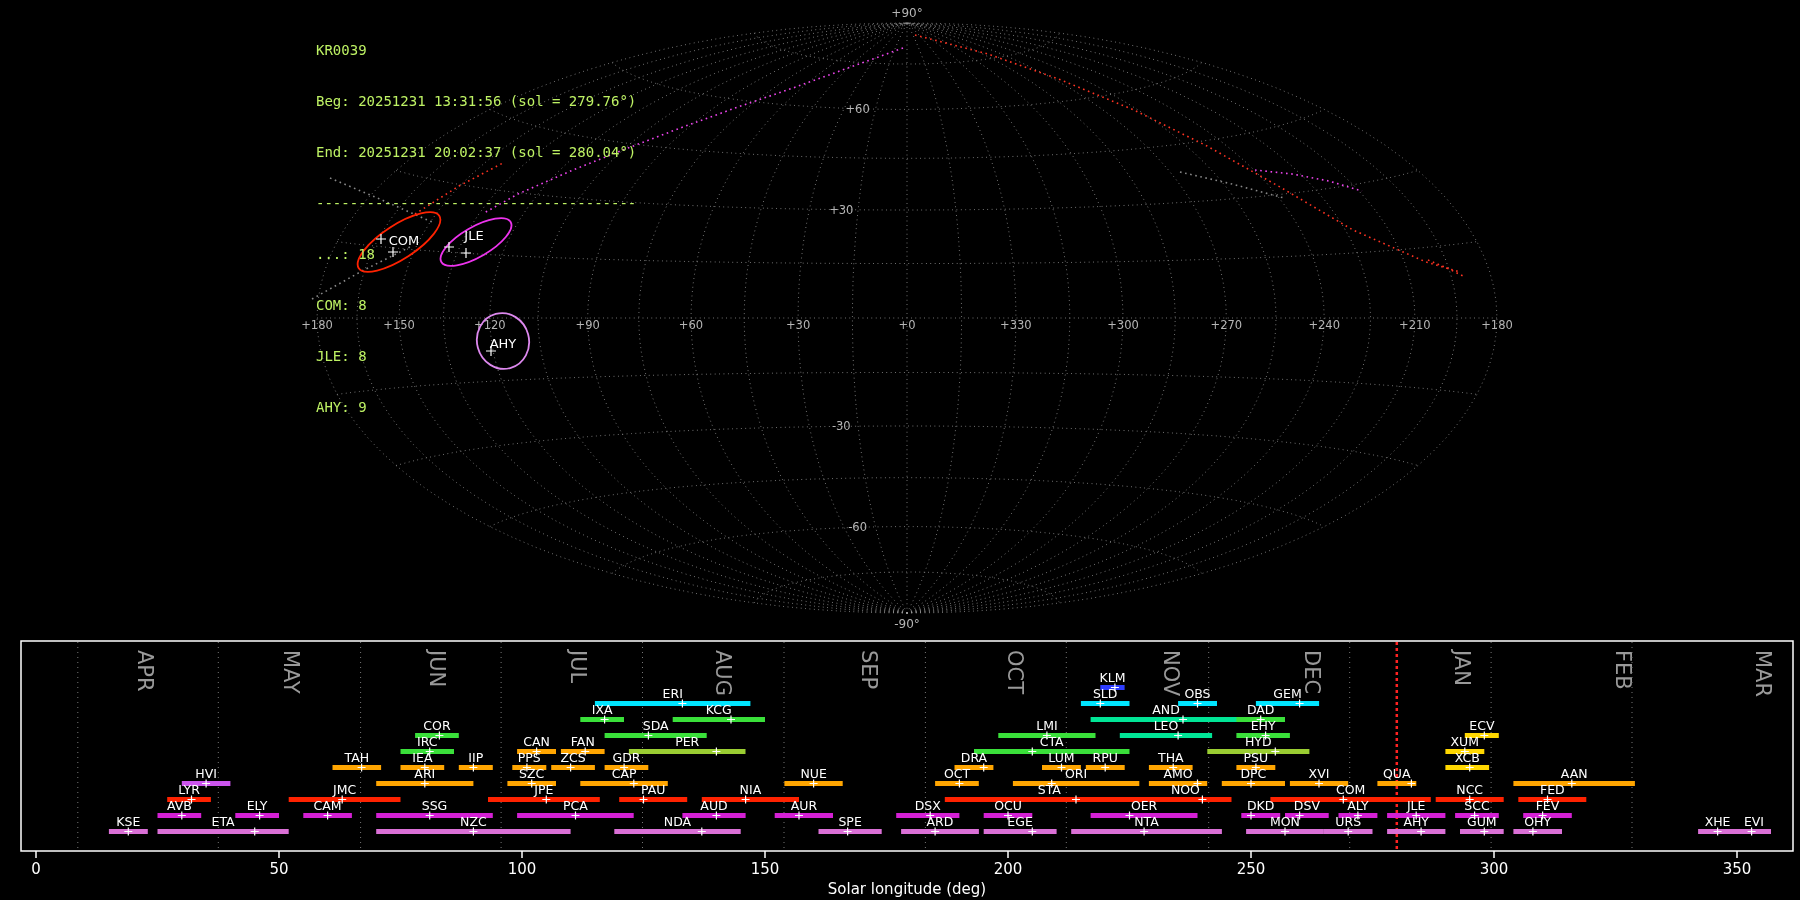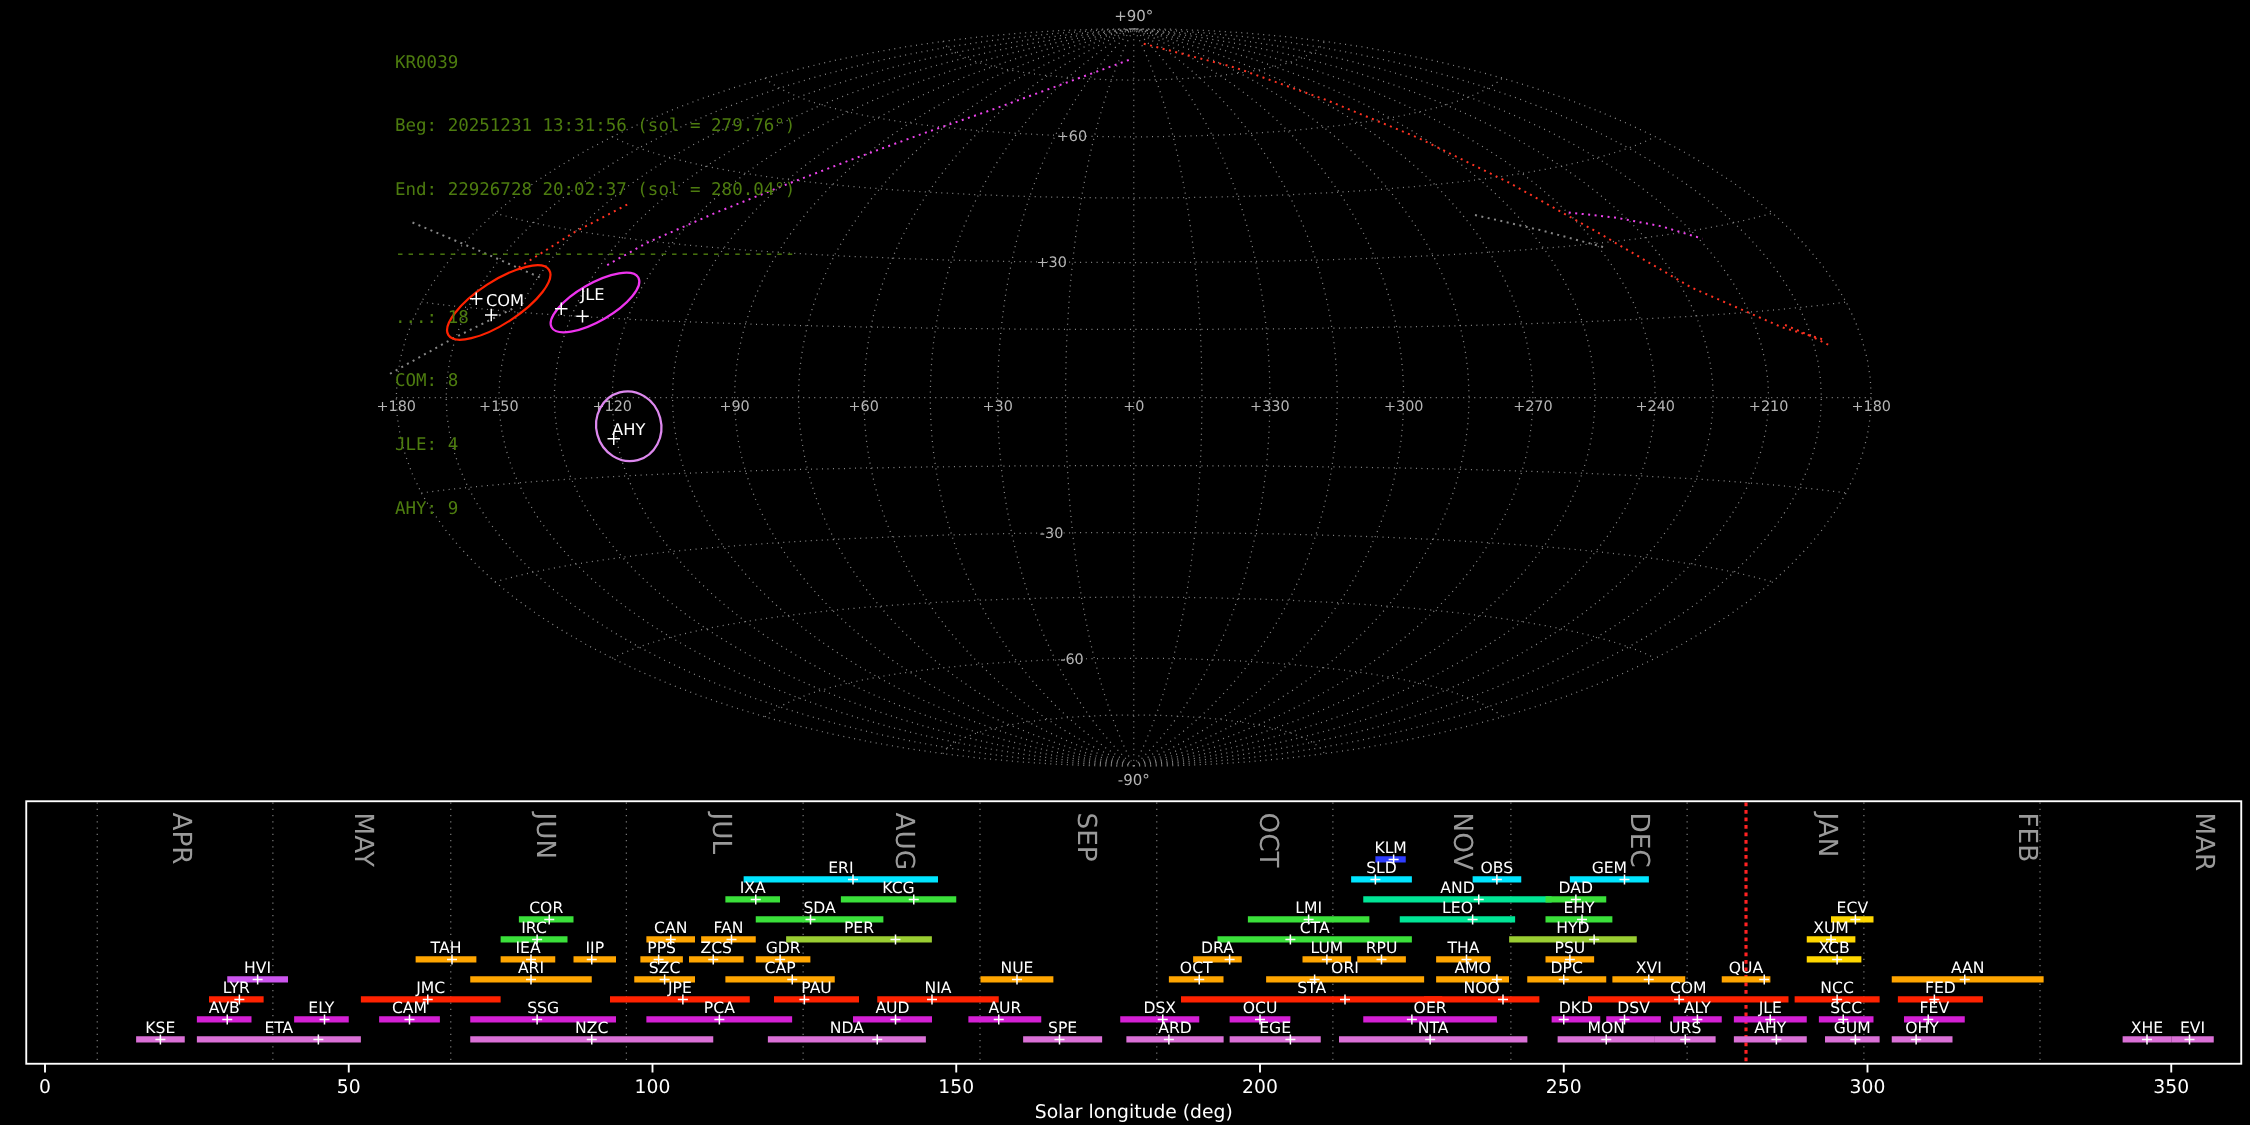--- a/index.html
+++ b/index.html
@@ -1,20 +1,20 @@
 <!DOCTYPE html>
 <html><head>
 <meta charset="utf-8">
 <style>
   html,body{margin:0;padding:0;background:#000;}
   #app{position:relative;width:1800px;height:900px;background:#000;overflow:hidden;
        font-family:"DejaVu Sans","Liberation Sans",sans-serif;}
   #map-svg{position:absolute;left:0;top:0;}
   #timeline-svg{position:absolute;left:0;top:640px;}
-  .info{position:absolute;left:316px;top:8px;color:#4d7c0f;z-index:5;
+  .info{position:absolute;left:316px;top:8px;color:#bef264;z-index:5;
         font-family:"DejaVu Sans Mono","Liberation Mono",monospace;
         font-size:14px;line-height:17px;white-space:pre;}
 </style>
 </head>
 <body>
 
 <div id="app">
 
   <svg id="map-svg" width="1800" height="640" style="font-family:'DejaVu Sans','Liberation Sans',sans-serif">
       <path d="M907.0,613.0L876.1,612.6L845.3,611.4L814.7,609.4L784.3,606.6L754.3,602.9L724.7,598.6L695.6,593.4L667.0,587.5L639.1,580.8L612.0,573.5L585.7,565.4L560.2,556.7L535.7,547.3L512.2,537.2L489.8,526.6L468.5,515.4L448.5,503.6L429.7,491.4L412.2,478.7L396.0,465.5L381.3,451.9L368.0,438.0L356.2,423.7L345.9,409.2L337.1,394.4L329.9,379.3L324.3,364.1L320.2,348.8L317.8,333.4L317.0,318.0L317.8,302.6L320.2,287.2L324.3,271.9L329.9,256.7L337.1,241.6L345.9,226.8L356.2,212.3L368.0,198.0L381.3,184.1L396.0,170.5L412.2,157.3L429.7,144.6L448.5,132.4L468.5,120.6L489.8,109.4L512.2,98.8L535.7,88.7L560.2,79.3L585.7,70.6L612.0,62.5L639.1,55.2L667.0,48.5L695.6,42.6L724.7,37.4L754.3,33.1L784.3,29.4L814.7,26.6L845.3,24.6L876.1,23.4L907.0,23.0M907.0,613.0L876.5,611.6L846.3,609.4L816.4,606.4L787.0,602.7L758.1,598.3L729.8,593.1L702.1,587.2L675.2,580.6L649.0,573.4L623.6,565.5L599.2,557.1L575.6,548.0L553.1,538.4L531.6,528.2L511.2,517.6L492.0,506.5L473.8,494.9L456.9,482.9L441.2,470.5L426.8,457.8L413.7,444.8L401.9,431.4L391.4,417.8L382.3,404.0L374.5,390.0L368.2,375.8L363.2,361.4L359.7,347.0L357.6,332.5L356.9,318.0L357.6,303.5L359.7,289.0L363.2,274.6L368.2,260.2L374.5,246.0L382.3,232.0L391.4,218.2L401.9,204.6L413.7,191.2L426.8,178.2L441.2,165.5L456.9,153.1L473.8,141.1L492.0,129.5L511.2,118.4L531.6,107.8L553.1,97.6L575.6,88.0L599.2,78.9L623.6,70.5L649.0,62.6L675.2,55.4L702.1,48.8L729.8,42.9L758.1,37.7L787.0,33.3L816.4,29.6L846.3,26.6L876.5,24.4L907.0,23.0M907.0,613.0L877.4,610.6L848.2,607.5L819.6,603.6L791.6,599.1L764.2,593.9L737.5,588.0L711.6,581.5L686.5,574.3L662.3,566.6L638.9,558.4L616.4,549.6L594.9,540.3L574.4,530.6L554.9,520.4L536.5,509.8L519.1,498.8L502.9,487.4L487.8,475.7L473.8,463.6L460.9,451.3L449.3,438.7L438.8,425.9L429.5,412.9L421.5,399.7L414.6,386.3L409.0,372.8L404.7,359.2L401.6,345.5L399.7,331.8L399.1,318.0L399.7,304.2L401.6,290.5L404.7,276.8L409.0,263.2L414.6,249.7L421.5,236.3L429.5,223.1L438.8,210.1L449.3,197.3L460.9,184.7L473.8,172.4L487.8,160.3L502.9,148.6L519.1,137.2L536.5,126.2L554.9,115.6L574.4,105.4L594.9,95.7L616.4,86.4L638.9,77.6L662.3,69.4L686.5,61.7L711.6,54.5L737.5,48.0L764.2,42.1L791.6,36.9L819.6,32.4L848.2,28.5L877.4,25.4L907.0,23.0M907.0,613.0L878.8,609.7L851.1,605.7L824.2,601.0L797.9,595.7L772.4,589.8L747.7,583.3L723.8,576.3L700.8,568.7L678.6,560.6L657.3,552.1L636.9,543.1L617.5,533.6L599.0,523.8L581.6,513.6L565.1,503.1L549.6,492.2L535.1,481.0L521.6,469.5L509.2,457.8L497.9,445.8L487.6,433.7L478.4,421.3L470.2,408.7L463.1,396.1L457.1,383.2L452.2,370.3L448.4,357.3L445.6,344.2L444.0,331.1L443.4,318.0L444.0,304.9L445.6,291.8L448.4,278.7L452.2,265.7L457.1,252.8L463.1,239.9L470.2,227.3L478.4,214.7L487.6,202.3L497.9,190.2L509.2,178.2L521.6,166.5L535.1,155.0L549.6,143.8L565.1,132.9L581.6,122.4L599.0,112.2L617.5,102.4L636.9,92.9L657.3,83.9L678.6,75.4L700.8,67.3L723.8,59.7L747.7,52.7L772.4,46.2L797.9,40.3L824.2,35.0L851.1,30.3L878.8,26.3L907.0,23.0M907.0,613.0L880.6,608.8L854.9,604.0L830.0,598.6L805.9,592.6L782.6,586.1L760.1,579.1L738.4,571.6L717.5,563.7L697.6,555.3L678.5,546.5L660.3,537.3L643.0,527.8L626.6,517.9L611.0,507.8L596.5,497.3L582.8,486.5L570.0,475.5L558.2,464.3L547.3,452.9L537.4,441.2L528.3,429.4L520.3,417.4L513.1,405.3L506.9,393.0L501.7,380.7L497.4,368.3L494.1,355.8L491.7,343.2L490.3,330.6L489.8,318.0L490.3,305.4L491.7,292.8L494.1,280.2L497.4,267.7L501.7,255.3L506.9,243.0L513.1,230.7L520.3,218.6L528.3,206.6L537.4,194.8L547.3,183.1L558.2,171.7L570.0,160.5L582.8,149.5L596.5,138.7L611.0,128.2L626.6,118.1L643.0,108.2L660.3,98.7L678.5,89.5L697.6,80.7L717.5,72.3L738.4,64.4L760.1,56.9L782.6,49.9L805.9,43.4L830.0,37.4L854.9,32.0L880.6,27.2L907.0,23.0M907.0,613.0L882.9,608.0L859.6,602.5L837.0,596.4L815.3,589.9L794.4,582.8L774.3,575.4L755.0,567.5L736.6,559.3L718.9,550.7L702.1,541.7L686.1,532.4L670.9,522.8L656.5,512.9L643.0,502.8L630.3,492.4L618.4,481.8L607.3,471.0L597.0,459.9L587.6,448.7L579.0,437.4L571.2,425.8L564.2,414.2L558.1,402.4L552.7,390.5L548.2,378.6L544.5,366.6L541.7,354.5L539.6,342.3L538.4,330.2L538.0,318.0L538.4,305.8L539.6,293.7L541.7,281.5L544.5,269.4L548.2,257.4L552.7,245.5L558.1,233.6L564.2,221.8L571.2,210.2L579.0,198.6L587.6,187.3L597.0,176.1L607.3,165.0L618.4,154.2L630.3,143.6L643.0,133.2L656.5,123.1L670.9,113.2L686.1,103.6L702.1,94.3L718.9,85.3L736.6,76.7L755.0,68.5L774.3,60.6L794.4,53.2L815.3,46.1L837.0,39.6L859.6,33.5L882.9,28.0L907.0,23.0M907.0,613.0L885.6,607.3L864.9,601.1L845.1,594.5L826.0,587.4L807.7,580.0L790.2,572.2L773.5,564.0L757.5,555.5L742.2,546.7L727.7,537.6L713.9,528.2L700.9,518.6L688.6,508.7L677.0,498.6L666.1,488.3L656.0,477.8L646.5,467.1L637.8,456.3L629.8,445.3L622.5,434.2L615.8,422.9L609.9,411.5L604.7,400.1L600.2,388.5L596.4,376.9L593.2,365.2L590.8,353.4L589.1,341.6L588.0,329.8L587.7,318.0L588.0,306.2L589.1,294.4L590.8,282.6L593.2,270.8L596.4,259.1L600.2,247.5L604.7,235.9L609.9,224.5L615.8,213.1L622.5,201.8L629.8,190.7L637.8,179.7L646.5,168.9L656.0,158.2L666.1,147.7L677.0,137.4L688.6,127.3L700.9,117.4L713.9,107.8L727.7,98.4L742.2,89.3L757.5,80.5L773.5,72.0L790.2,63.8L807.7,56.0L826.0,48.6L845.1,41.5L864.9,34.9L885.6,28.7L907.0,23.0M907.0,613.0L888.6,606.7L870.9,599.9L854.0,592.8L837.8,585.3L822.3,577.5L807.5,569.4L793.4,561.0L780.0,552.3L767.2,543.4L755.0,534.2L743.5,524.7L732.7,515.1L722.4,505.2L712.8,495.2L703.7,485.0L695.3,474.6L687.5,464.0L680.2,453.3L673.6,442.5L667.5,431.6L662.0,420.5L657.2,409.4L652.8,398.1L649.1,386.8L646.0,375.4L643.4,364.0L641.4,352.6L639.9,341.1L639.1,329.5L638.8,318.0L639.1,306.5L639.9,294.9L641.4,283.4L643.4,272.0L646.0,260.6L649.1,249.2L652.8,237.9L657.2,226.6L662.0,215.5L667.5,204.4L673.6,193.5L680.2,182.7L687.5,172.0L695.3,161.4L703.7,151.0L712.8,140.8L722.4,130.8L732.7,120.9L743.5,111.3L755.0,101.8L767.2,92.6L780.0,83.7L793.4,75.0L807.5,66.6L822.3,58.5L837.8,50.7L854.0,43.2L870.9,36.1L888.6,29.3L907.0,23.0M907.0,613.0L891.9,606.1L877.5,598.9L863.7,591.4L850.5,583.6L838.0,575.5L826.0,567.2L814.6,558.6L803.8,549.8L793.5,540.7L783.8,531.4L774.6,521.9L765.8,512.3L757.6,502.4L749.9,492.4L742.7,482.3L736.0,472.0L729.8,461.5L724.0,451.0L718.7,440.3L713.9,429.5L709.5,418.6L705.6,407.7L702.2,396.6L699.2,385.5L696.7,374.3L694.7,363.1L693.1,351.9L692.0,340.6L691.3,329.3L691.0,318.0L691.3,306.7L692.0,295.4L693.1,284.1L694.7,272.9L696.7,261.7L699.2,250.5L702.2,239.4L705.6,228.3L709.5,217.4L713.9,206.5L718.7,195.7L724.0,185.0L729.8,174.5L736.0,164.0L742.7,153.7L749.9,143.6L757.6,133.6L765.8,123.7L774.6,114.1L783.8,104.6L793.5,95.3L803.8,86.2L814.6,77.4L826.0,68.8L838.0,60.5L850.5,52.4L863.7,44.6L877.5,37.1L891.9,29.9L907.0,23.0M907.0,613.0L895.5,605.7L884.5,598.2L874.0,590.4L864.0,582.3L854.5,574.0L845.5,565.5L836.9,556.7L828.7,547.8L821.0,538.6L813.6,529.3L806.7,519.8L800.2,510.1L794.0,500.3L788.2,490.3L782.8,480.2L777.8,470.0L773.1,459.6L768.8,449.2L764.9,438.6L761.3,427.9L758.0,417.2L755.1,406.4L752.5,395.5L750.3,384.5L748.5,373.5L746.9,362.5L745.7,351.4L744.9,340.3L744.4,329.1L744.2,318.0L744.4,306.9L744.9,295.7L745.7,284.6L746.9,273.5L748.5,262.5L750.3,251.5L752.5,240.5L755.1,229.6L758.0,218.8L761.3,208.1L764.9,197.4L768.8,186.8L773.1,176.4L777.8,166.0L782.8,155.8L788.2,145.7L794.0,135.7L800.2,125.9L806.7,116.2L813.6,106.7L821.0,97.4L828.7,88.2L836.9,79.3L845.5,70.5L854.5,62.0L864.0,53.7L874.0,45.6L884.5,37.8L895.5,30.3L907.0,23.0M907.0,613.0L899.2,605.4L891.8,597.6L884.7,589.6L878.0,581.3L871.6,572.9L865.6,564.2L859.8,555.4L854.4,546.3L849.2,537.2L844.3,527.8L839.7,518.3L835.3,508.6L831.2,498.8L827.4,488.9L823.8,478.8L820.4,468.6L817.3,458.3L814.4,447.9L811.8,437.4L809.4,426.8L807.3,416.2L805.3,405.5L803.6,394.7L802.2,383.8L800.9,372.9L799.9,362.0L799.1,351.0L798.5,340.0L798.2,329.0L798.1,318.0L798.2,307.0L798.5,296.0L799.1,285.0L799.9,274.0L800.9,263.1L802.2,252.2L803.6,241.3L805.3,230.5L807.3,219.8L809.4,209.2L811.8,198.6L814.4,188.1L817.3,177.7L820.4,167.4L823.8,157.2L827.4,147.1L831.2,137.2L835.3,127.4L839.7,117.7L844.3,108.2L849.2,98.8L854.4,89.7L859.8,80.6L865.6,71.8L871.6,63.1L878.0,54.7L884.7,46.4L891.8,38.4L899.2,30.6L907.0,23.0M907.0,613.0L903.1,605.2L899.3,597.3L895.8,589.1L892.4,580.7L889.2,572.2L886.2,563.5L883.3,554.6L880.6,545.5L878.0,536.3L875.5,526.9L873.2,517.4L871.0,507.7L869.0,497.9L867.0,488.0L865.2,477.9L863.6,467.8L862.0,457.5L860.6,447.2L859.3,436.7L858.1,426.2L857.0,415.6L856.0,404.9L855.2,394.2L854.5,383.4L853.8,372.6L853.3,361.7L852.9,350.8L852.7,339.9L852.5,328.9L852.4,318.0L852.5,307.1L852.7,296.1L852.9,285.2L853.3,274.3L853.8,263.4L854.5,252.6L855.2,241.8L856.0,231.1L857.0,220.4L858.1,209.8L859.3,199.3L860.6,188.8L862.0,178.5L863.6,168.2L865.2,158.1L867.0,148.0L869.0,138.1L871.0,128.3L873.2,118.6L875.5,109.1L878.0,99.7L880.6,90.5L883.3,81.4L886.2,72.5L889.2,63.8L892.4,55.3L895.8,46.9L899.3,38.7L903.1,30.8L907.0,23.0M907.0,613.0L907.0,605.2L907.0,597.2L907.0,588.9L907.0,580.5L907.0,572.0L907.0,563.2L907.0,554.3L907.0,545.2L907.0,536.0L907.0,526.6L907.0,517.1L907.0,507.4L907.0,497.6L907.0,487.7L907.0,477.7L907.0,467.5L907.0,457.3L907.0,446.9L907.0,436.5L907.0,426.0L907.0,415.4L907.0,404.7L907.0,394.0L907.0,383.3L907.0,372.5L907.0,361.6L907.0,350.7L907.0,339.8L907.0,328.9L907.0,318.0L907.0,307.1L907.0,296.2L907.0,285.3L907.0,274.4L907.0,263.5L907.0,252.7L907.0,242.0L907.0,231.3L907.0,220.6L907.0,210.0L907.0,199.5L907.0,189.1L907.0,178.7L907.0,168.5L907.0,158.3L907.0,148.3L907.0,138.4L907.0,128.6L907.0,118.9L907.0,109.4L907.0,100.0L907.0,90.8L907.0,81.7L907.0,72.8L907.0,64.0L907.0,55.5L907.0,47.1L907.0,38.8L907.0,30.8L907.0,23.0M907.0,613.0L910.9,605.2L914.7,597.3L918.2,589.1L921.6,580.7L924.8,572.2L927.8,563.5L930.7,554.6L933.4,545.5L936.0,536.3L938.5,526.9L940.8,517.4L943.0,507.7L945.0,497.9L947.0,488.0L948.8,477.9L950.4,467.8L952.0,457.5L953.4,447.2L954.7,436.7L955.9,426.2L957.0,415.6L958.0,404.9L958.8,394.2L959.5,383.4L960.2,372.6L960.7,361.7L961.1,350.8L961.3,339.9L961.5,328.9L961.6,318.0L961.5,307.1L961.3,296.1L961.1,285.2L960.7,274.3L960.2,263.4L959.5,252.6L958.8,241.8L958.0,231.1L957.0,220.4L955.9,209.8L954.7,199.3L953.4,188.8L952.0,178.5L950.4,168.2L948.8,158.1L947.0,148.0L945.0,138.1L943.0,128.3L940.8,118.6L938.5,109.1L936.0,99.7L933.4,90.5L930.7,81.4L927.8,72.5L924.8,63.8L921.6,55.3L918.2,46.9L914.7,38.7L910.9,30.8L907.0,23.0M907.0,613.0L914.8,605.4L922.2,597.6L929.3,589.6L936.0,581.3L942.4,572.9L948.4,564.2L954.2,555.4L959.6,546.3L964.8,537.2L969.7,527.8L974.3,518.3L978.7,508.6L982.8,498.8L986.6,488.9L990.2,478.8L993.6,468.6L996.7,458.3L999.6,447.9L1002.2,437.4L1004.6,426.8L1006.7,416.2L1008.7,405.5L1010.4,394.7L1011.8,383.8L1013.1,372.9L1014.1,362.0L1014.9,351.0L1015.5,340.0L1015.8,329.0L1015.9,318.0L1015.8,307.0L1015.5,296.0L1014.9,285.0L1014.1,274.0L1013.1,263.1L1011.8,252.2L1010.4,241.3L1008.7,230.5L1006.7,219.8L1004.6,209.2L1002.2,198.6L999.6,188.1L996.7,177.7L993.6,167.4L990.2,157.2L986.6,147.1L982.8,137.2L978.7,127.4L974.3,117.7L969.7,108.2L964.8,98.8L959.6,89.7L954.2,80.6L948.4,71.8L942.4,63.1L936.0,54.7L929.3,46.4L922.2,38.4L914.8,30.6L907.0,23.0M907.0,613.0L918.5,605.7L929.5,598.2L940.0,590.4L950.0,582.3L959.5,574.0L968.5,565.5L977.1,556.7L985.3,547.8L993.0,538.6L1000.4,529.3L1007.3,519.8L1013.8,510.1L1020.0,500.3L1025.8,490.3L1031.2,480.2L1036.2,470.0L1040.9,459.6L1045.2,449.2L1049.1,438.6L1052.7,427.9L1056.0,417.2L1058.9,406.4L1061.5,395.5L1063.7,384.5L1065.5,373.5L1067.1,362.5L1068.3,351.4L1069.1,340.3L1069.6,329.1L1069.8,318.0L1069.6,306.9L1069.1,295.7L1068.3,284.6L1067.1,273.5L1065.5,262.5L1063.7,251.5L1061.5,240.5L1058.9,229.6L1056.0,218.8L1052.7,208.1L1049.1,197.4L1045.2,186.8L1040.9,176.4L1036.2,166.0L1031.2,155.8L1025.8,145.7L1020.0,135.7L1013.8,125.9L1007.3,116.2L1000.4,106.7L993.0,97.4L985.3,88.2L977.1,79.3L968.5,70.5L959.5,62.0L950.0,53.7L940.0,45.6L929.5,37.8L918.5,30.3L907.0,23.0M907.0,613.0L922.1,606.1L936.5,598.9L950.3,591.4L963.5,583.6L976.0,575.5L988.0,567.2L999.4,558.6L1010.2,549.8L1020.5,540.7L1030.2,531.4L1039.4,521.9L1048.2,512.3L1056.4,502.4L1064.1,492.4L1071.3,482.3L1078.0,472.0L1084.2,461.5L1090.0,451.0L1095.3,440.3L1100.1,429.5L1104.5,418.6L1108.4,407.7L1111.8,396.6L1114.8,385.5L1117.3,374.3L1119.3,363.1L1120.9,351.9L1122.0,340.6L1122.7,329.3L1123.0,318.0L1122.7,306.7L1122.0,295.4L1120.9,284.1L1119.3,272.9L1117.3,261.7L1114.8,250.5L1111.8,239.4L1108.4,228.3L1104.5,217.4L1100.1,206.5L1095.3,195.7L1090.0,185.0L1084.2,174.5L1078.0,164.0L1071.3,153.7L1064.1,143.6L1056.4,133.6L1048.2,123.7L1039.4,114.1L1030.2,104.6L1020.5,95.3L1010.2,86.2L999.4,77.4L988.0,68.8L976.0,60.5L963.5,52.4L950.3,44.6L936.5,37.1L922.1,29.9L907.0,23.0M907.0,613.0L925.4,606.7L943.1,599.9L960.0,592.8L976.2,585.3L991.7,577.5L1006.5,569.4L1020.6,561.0L1034.0,552.3L1046.8,543.4L1059.0,534.2L1070.5,524.7L1081.3,515.1L1091.6,505.2L1101.2,495.2L1110.3,485.0L1118.7,474.6L1126.5,464.0L1133.8,453.3L1140.4,442.5L1146.5,431.6L1152.0,420.5L1156.8,409.4L1161.2,398.1L1164.9,386.8L1168.0,375.4L1170.6,364.0L1172.6,352.6L1174.1,341.1L1174.9,329.5L1175.2,318.0L1174.9,306.5L1174.1,294.9L1172.6,283.4L1170.6,272.0L1168.0,260.6L1164.9,249.2L1161.2,237.9L1156.8,226.6L1152.0,215.5L1146.5,204.4L1140.4,193.5L1133.8,182.7L1126.5,172.0L1118.7,161.4L1110.3,151.0L1101.2,140.8L1091.6,130.8L1081.3,120.9L1070.5,111.3L1059.0,101.8L1046.8,92.6L1034.0,83.7L1020.6,75.0L1006.5,66.6L991.7,58.5L976.2,50.7L960.0,43.2L943.1,36.1L925.4,29.3L907.0,23.0M907.0,613.0L928.4,607.3L949.1,601.1L968.9,594.5L988.0,587.4L1006.3,580.0L1023.8,572.2L1040.5,564.0L1056.5,555.5L1071.8,546.7L1086.3,537.6L1100.1,528.2L1113.1,518.6L1125.4,508.7L1137.0,498.6L1147.9,488.3L1158.0,477.8L1167.5,467.1L1176.2,456.3L1184.2,445.3L1191.5,434.2L1198.2,422.9L1204.1,411.5L1209.3,400.1L1213.8,388.5L1217.6,376.9L1220.8,365.2L1223.2,353.4L1224.9,341.6L1226.0,329.8L1226.3,318.0L1226.0,306.2L1224.9,294.4L1223.2,282.6L1220.8,270.8L1217.6,259.1L1213.8,247.5L1209.3,235.9L1204.1,224.5L1198.2,213.1L1191.5,201.8L1184.2,190.7L1176.2,179.7L1167.5,168.9L1158.0,158.2L1147.9,147.7L1137.0,137.4L1125.4,127.3L1113.1,117.4L1100.1,107.8L1086.3,98.4L1071.8,89.3L1056.5,80.5L1040.5,72.0L1023.8,63.8L1006.3,56.0L988.0,48.6L968.9,41.5L949.1,34.9L928.4,28.7L907.0,23.0M907.0,613.0L931.1,608.0L954.4,602.5L977.0,596.4L998.7,589.9L1019.6,582.8L1039.7,575.4L1059.0,567.5L1077.4,559.3L1095.1,550.7L1111.9,541.7L1127.9,532.4L1143.1,522.8L1157.5,512.9L1171.0,502.8L1183.7,492.4L1195.6,481.8L1206.7,471.0L1217.0,459.9L1226.4,448.7L1235.0,437.4L1242.8,425.8L1249.8,414.2L1255.9,402.4L1261.3,390.5L1265.8,378.6L1269.5,366.6L1272.3,354.5L1274.4,342.3L1275.6,330.2L1276.0,318.0L1275.6,305.8L1274.4,293.7L1272.3,281.5L1269.5,269.4L1265.8,257.4L1261.3,245.5L1255.9,233.6L1249.8,221.8L1242.8,210.2L1235.0,198.6L1226.4,187.3L1217.0,176.1L1206.7,165.0L1195.6,154.2L1183.7,143.6L1171.0,133.2L1157.5,123.1L1143.1,113.2L1127.9,103.6L1111.9,94.3L1095.1,85.3L1077.4,76.7L1059.0,68.5L1039.7,60.6L1019.6,53.2L998.7,46.1L977.0,39.6L954.4,33.5L931.1,28.0L907.0,23.0M907.0,613.0L933.4,608.8L959.1,604.0L984.0,598.6L1008.1,592.6L1031.4,586.1L1053.9,579.1L1075.6,571.6L1096.5,563.7L1116.4,555.3L1135.5,546.5L1153.7,537.3L1171.0,527.8L1187.4,517.9L1203.0,507.8L1217.5,497.3L1231.2,486.5L1244.0,475.5L1255.8,464.3L1266.7,452.9L1276.6,441.2L1285.7,429.4L1293.7,417.4L1300.9,405.3L1307.1,393.0L1312.3,380.7L1316.6,368.3L1319.9,355.8L1322.3,343.2L1323.7,330.6L1324.2,318.0L1323.7,305.4L1322.3,292.8L1319.9,280.2L1316.6,267.7L1312.3,255.3L1307.1,243.0L1300.9,230.7L1293.7,218.6L1285.7,206.6L1276.6,194.8L1266.7,183.1L1255.8,171.7L1244.0,160.5L1231.2,149.5L1217.5,138.7L1203.0,128.2L1187.4,118.1L1171.0,108.2L1153.7,98.7L1135.5,89.5L1116.4,80.7L1096.5,72.3L1075.6,64.4L1053.9,56.9L1031.4,49.9L1008.1,43.4L984.0,37.4L959.1,32.0L933.4,27.2L907.0,23.0M907.0,613.0L935.2,609.7L962.9,605.7L989.8,601.0L1016.1,595.7L1041.6,589.8L1066.3,583.3L1090.2,576.3L1113.2,568.7L1135.4,560.6L1156.7,552.1L1177.1,543.1L1196.5,533.6L1215.0,523.8L1232.4,513.6L1248.9,503.1L1264.4,492.2L1278.9,481.0L1292.4,469.5L1304.8,457.8L1316.1,445.8L1326.4,433.7L1335.6,421.3L1343.8,408.7L1350.9,396.1L1356.9,383.2L1361.8,370.3L1365.6,357.3L1368.4,344.2L1370.0,331.1L1370.6,318.0L1370.0,304.9L1368.4,291.8L1365.6,278.7L1361.8,265.7L1356.9,252.8L1350.9,239.9L1343.8,227.3L1335.6,214.7L1326.4,202.3L1316.1,190.2L1304.8,178.2L1292.4,166.5L1278.9,155.0L1264.4,143.8L1248.9,132.9L1232.4,122.4L1215.0,112.2L1196.5,102.4L1177.1,92.9L1156.7,83.9L1135.4,75.4L1113.2,67.3L1090.2,59.7L1066.3,52.7L1041.6,46.2L1016.1,40.3L989.8,35.0L962.9,30.3L935.2,26.3L907.0,23.0M907.0,613.0L936.6,610.6L965.8,607.5L994.4,603.6L1022.4,599.1L1049.8,593.9L1076.5,588.0L1102.4,581.5L1127.5,574.3L1151.7,566.6L1175.1,558.4L1197.6,549.6L1219.1,540.3L1239.6,530.6L1259.1,520.4L1277.5,509.8L1294.9,498.8L1311.1,487.4L1326.2,475.7L1340.2,463.6L1353.1,451.3L1364.7,438.7L1375.2,425.9L1384.5,412.9L1392.5,399.7L1399.4,386.3L1405.0,372.8L1409.3,359.2L1412.4,345.5L1414.3,331.8L1414.9,318.0L1414.3,304.2L1412.4,290.5L1409.3,276.8L1405.0,263.2L1399.4,249.7L1392.5,236.3L1384.5,223.1L1375.2,210.1L1364.7,197.3L1353.1,184.7L1340.2,172.4L1326.2,160.3L1311.1,148.6L1294.9,137.2L1277.5,126.2L1259.1,115.6L1239.6,105.4L1219.1,95.7L1197.6,86.4L1175.1,77.6L1151.7,69.4L1127.5,61.7L1102.4,54.5L1076.5,48.0L1049.8,42.1L1022.4,36.9L994.4,32.4L965.8,28.5L936.6,25.4L907.0,23.0M907.0,613.0L937.5,611.6L967.7,609.4L997.6,606.4L1027.0,602.7L1055.9,598.3L1084.2,593.1L1111.9,587.2L1138.8,580.6L1165.0,573.4L1190.4,565.5L1214.8,557.1L1238.4,548.0L1260.9,538.4L1282.4,528.2L1302.8,517.6L1322.0,506.5L1340.2,494.9L1357.1,482.9L1372.8,470.5L1387.2,457.8L1400.3,444.8L1412.1,431.4L1422.6,417.8L1431.7,404.0L1439.5,390.0L1445.8,375.8L1450.8,361.4L1454.3,347.0L1456.4,332.5L1457.1,318.0L1456.4,303.5L1454.3,289.0L1450.8,274.6L1445.8,260.2L1439.5,246.0L1431.7,232.0L1422.6,218.2L1412.1,204.6L1400.3,191.2L1387.2,178.2L1372.8,165.5L1357.1,153.1L1340.2,141.1L1322.0,129.5L1302.8,118.4L1282.4,107.8L1260.9,97.6L1238.4,88.0L1214.8,78.9L1190.4,70.5L1165.0,62.6L1138.8,55.4L1111.9,48.8L1084.2,42.9L1055.9,37.7L1027.0,33.3L997.6,29.6L967.7,26.6L937.5,24.4L907.0,23.0M907.0,613.0L937.9,612.6L968.7,611.4L999.3,609.4L1029.7,606.6L1059.7,602.9L1089.3,598.6L1118.4,593.4L1147.0,587.5L1174.9,580.8L1202.0,573.5L1228.3,565.4L1253.8,556.7L1278.3,547.3L1301.8,537.2L1324.2,526.6L1345.5,515.4L1365.5,503.6L1384.3,491.4L1401.8,478.7L1418.0,465.5L1432.7,451.9L1446.0,438.0L1457.8,423.7L1468.1,409.2L1476.9,394.4L1484.1,379.3L1489.7,364.1L1493.8,348.8L1496.2,333.4L1497.0,318.0L1496.2,302.6L1493.8,287.2L1489.7,271.9L1484.1,256.7L1476.9,241.6L1468.1,226.8L1457.8,212.3L1446.0,198.0L1432.7,184.1L1418.0,170.5L1401.8,157.3L1384.3,144.6L1365.5,132.4L1345.5,120.6L1324.2,109.4L1301.8,98.8L1278.3,88.7L1253.8,79.3L1228.3,70.6L1202.0,62.5L1174.9,55.2L1147.0,48.5L1118.4,42.6L1089.3,37.4L1059.7,33.1L1029.7,29.4L999.3,26.6L968.7,24.6L937.9,23.4L907.0,23.0M754.3,602.9L754.9,602.0L755.5,601.0L756.3,600.1L757.1,599.2L758.1,598.3L759.1,597.3L760.3,596.5L761.5,595.6L762.8,594.7L764.2,593.9L765.7,593.0L767.3,592.2L768.9,591.4L770.6,590.6L772.4,589.8L774.3,589.0L776.3,588.3L778.3,587.6L780.4,586.8L782.6,586.1L784.8,585.4L787.1,584.8L789.5,584.1L791.9,583.5L794.4,582.8L797.0,582.2L799.6,581.6L802.2,581.1L805.0,580.5L807.7,580.0L810.6,579.5L813.4,579.0L816.3,578.5L819.3,578.0L822.3,577.5L825.4,577.1L828.5,576.7L831.6,576.3L834.8,575.9L838.0,575.5L841.2,575.2L844.5,574.9L847.8,574.6L851.1,574.3L854.5,574.0L857.9,573.7L861.3,573.5L864.7,573.3L868.2,573.1L871.6,572.9L875.1,572.7L878.6,572.5L882.2,572.4L885.7,572.3L889.2,572.2L892.8,572.1L896.3,572.1L899.9,572.0L903.4,572.0L907.0,572.0L910.6,572.0L914.1,572.0L917.7,572.1L921.2,572.1L924.8,572.2L928.3,572.3L931.8,572.4L935.4,572.5L938.9,572.7L942.4,572.9L945.8,573.1L949.3,573.3L952.7,573.5L956.1,573.7L959.5,574.0L962.9,574.3L966.2,574.6L969.5,574.9L972.8,575.2L976.0,575.5L979.2,575.9L982.4,576.3L985.5,576.7L988.6,577.1L991.7,577.5L994.7,578.0L997.7,578.5L1000.6,579.0L1003.4,579.5L1006.3,580.0L1009.0,580.5L1011.8,581.1L1014.4,581.6L1017.0,582.2L1019.6,582.8L1022.1,583.5L1024.5,584.1L1026.9,584.8L1029.2,585.4L1031.4,586.1L1033.6,586.8L1035.7,587.6L1037.7,588.3L1039.7,589.0L1041.6,589.8L1043.4,590.6L1045.1,591.4L1046.7,592.2L1048.3,593.0L1049.8,593.9L1051.2,594.7L1052.5,595.6L1053.7,596.5L1054.9,597.3L1055.9,598.3L1056.9,599.2L1057.7,600.1L1058.5,601.0L1059.1,602.0L1059.7,602.9M612.0,573.5L614.0,571.8L616.2,570.2L618.5,568.6L621.0,567.1L623.6,565.5L626.4,564.0L629.3,562.6L632.4,561.2L635.6,559.8L638.9,558.4L642.3,557.1L645.9,555.8L649.6,554.5L653.4,553.3L657.3,552.1L661.3,550.9L665.5,549.7L669.7,548.6L674.1,547.6L678.5,546.5L683.0,545.5L687.7,544.5L692.4,543.5L697.2,542.6L702.1,541.7L707.1,540.8L712.1,540.0L717.2,539.1L722.4,538.4L727.7,537.6L733.0,536.9L738.5,536.1L743.9,535.5L749.5,534.8L755.0,534.2L760.7,533.6L766.4,533.0L772.1,532.4L777.9,531.9L783.8,531.4L789.7,530.9L795.6,530.5L801.6,530.1L807.6,529.7L813.6,529.3L819.7,528.9L825.8,528.6L832.0,528.3L838.1,528.0L844.3,527.8L850.5,527.6L856.7,527.4L863.0,527.2L869.2,527.0L875.5,526.9L881.8,526.8L888.1,526.7L894.4,526.6L900.7,526.6L907.0,526.6L913.3,526.6L919.6,526.6L925.9,526.7L932.2,526.8L938.5,526.9L944.8,527.0L951.0,527.2L957.3,527.4L963.5,527.6L969.7,527.8L975.9,528.0L982.0,528.3L988.2,528.6L994.3,528.9L1000.4,529.3L1006.4,529.7L1012.4,530.1L1018.4,530.5L1024.3,530.9L1030.2,531.4L1036.1,531.9L1041.9,532.4L1047.6,533.0L1053.3,533.6L1059.0,534.2L1064.5,534.8L1070.1,535.5L1075.5,536.1L1081.0,536.9L1086.3,537.6L1091.6,538.4L1096.8,539.1L1101.9,540.0L1106.9,540.8L1111.9,541.7L1116.8,542.6L1121.6,543.5L1126.3,544.5L1131.0,545.5L1135.5,546.5L1139.9,547.6L1144.3,548.6L1148.5,549.7L1152.7,550.9L1156.7,552.1L1160.6,553.3L1164.4,554.5L1168.1,555.8L1171.7,557.1L1175.1,558.4L1178.4,559.8L1181.6,561.2L1184.7,562.6L1187.6,564.0L1190.4,565.5L1193.0,567.1L1195.5,568.6L1197.8,570.2L1200.0,571.8L1202.0,573.5M489.8,526.6L493.8,524.7L497.9,522.8L502.2,521.0L506.6,519.3L511.2,517.6L516.0,515.9L520.9,514.3L526.0,512.8L531.2,511.3L536.5,509.8L542.0,508.4L547.6,507.0L553.3,505.6L559.1,504.3L565.1,503.1L571.1,501.8L577.3,500.6L583.6,499.5L590.0,498.4L596.5,497.3L603.0,496.3L609.7,495.2L616.5,494.3L623.3,493.3L630.3,492.4L637.3,491.5L644.4,490.7L651.6,489.9L658.8,489.1L666.1,488.3L673.5,487.6L681.0,486.9L688.5,486.2L696.1,485.6L703.7,485.0L711.4,484.4L719.2,483.8L727.0,483.3L734.8,482.8L742.7,482.3L750.7,481.8L758.7,481.4L766.7,481.0L774.7,480.6L782.8,480.2L791.0,479.9L799.1,479.6L807.3,479.3L815.5,479.0L823.8,478.8L832.0,478.6L840.3,478.4L848.6,478.2L856.9,478.1L865.2,477.9L873.6,477.8L881.9,477.8L890.3,477.7L898.6,477.7L907.0,477.7L915.4,477.7L923.7,477.7L932.1,477.8L940.4,477.8L948.8,477.9L957.1,478.1L965.4,478.2L973.7,478.4L982.0,478.6L990.2,478.8L998.5,479.0L1006.7,479.3L1014.9,479.6L1023.0,479.9L1031.2,480.2L1039.3,480.6L1047.3,481.0L1055.3,481.4L1063.3,481.8L1071.3,482.3L1079.2,482.8L1087.0,483.3L1094.8,483.8L1102.6,484.4L1110.3,485.0L1117.9,485.6L1125.5,486.2L1133.0,486.9L1140.5,487.6L1147.9,488.3L1155.2,489.1L1162.4,489.9L1169.6,490.7L1176.7,491.5L1183.7,492.4L1190.7,493.3L1197.5,494.3L1204.3,495.2L1211.0,496.3L1217.5,497.3L1224.0,498.4L1230.4,499.5L1236.7,500.6L1242.9,501.8L1248.9,503.1L1254.9,504.3L1260.7,505.6L1266.4,507.0L1272.0,508.4L1277.5,509.8L1282.8,511.3L1288.0,512.8L1293.1,514.3L1298.0,515.9L1302.8,517.6L1307.4,519.3L1311.8,521.0L1316.1,522.8L1320.2,524.7L1324.2,526.6M396.0,465.5L401.9,463.9L407.9,462.3L414.1,460.7L420.4,459.2L426.8,457.8L433.4,456.4L440.1,455.1L446.9,453.8L453.9,452.5L460.9,451.3L468.1,450.1L475.4,449.0L482.8,447.9L490.3,446.9L497.9,445.8L505.6,444.8L513.4,443.9L521.3,443.0L529.3,442.1L537.4,441.2L545.5,440.4L553.8,439.6L562.1,438.8L570.5,438.1L579.0,437.4L587.5,436.7L596.2,436.0L604.9,435.4L613.6,434.8L622.5,434.2L631.4,433.6L640.3,433.1L649.3,432.5L658.4,432.0L667.5,431.6L676.7,431.1L685.9,430.7L695.2,430.3L704.5,429.9L713.9,429.5L723.3,429.1L732.7,428.8L742.2,428.5L751.7,428.2L761.3,427.9L770.8,427.7L780.4,427.4L790.1,427.2L799.7,427.0L809.4,426.8L819.1,426.7L828.8,426.5L838.6,426.4L848.3,426.3L858.1,426.2L867.9,426.1L877.6,426.1L887.4,426.0L897.2,426.0L907.0,426.0L916.8,426.0L926.6,426.0L936.4,426.1L946.1,426.1L955.9,426.2L965.7,426.3L975.4,426.4L985.2,426.5L994.9,426.7L1004.6,426.8L1014.3,427.0L1023.9,427.2L1033.6,427.4L1043.2,427.7L1052.7,427.9L1062.3,428.2L1071.8,428.5L1081.3,428.8L1090.7,429.1L1100.1,429.5L1109.5,429.9L1118.8,430.3L1128.1,430.7L1137.3,431.1L1146.5,431.6L1155.6,432.0L1164.7,432.5L1173.7,433.1L1182.6,433.6L1191.5,434.2L1200.4,434.8L1209.1,435.4L1217.8,436.0L1226.5,436.7L1235.0,437.4L1243.5,438.1L1251.9,438.8L1260.2,439.6L1268.5,440.4L1276.6,441.2L1284.7,442.1L1292.7,443.0L1300.6,443.9L1308.4,444.8L1316.1,445.8L1323.7,446.9L1331.2,447.9L1338.6,449.0L1345.9,450.1L1353.1,451.3L1360.1,452.5L1367.1,453.8L1373.9,455.1L1380.6,456.4L1387.2,457.8L1393.6,459.2L1399.9,460.7L1406.1,462.3L1412.1,463.9L1418.0,465.5M337.1,394.4L344.4,393.4L351.7,392.5L359.2,391.6L366.8,390.8L374.5,390.0L382.4,389.2L390.3,388.4L398.3,387.7L406.4,387.0L414.6,386.3L422.9,385.6L431.4,385.0L439.9,384.4L448.4,383.8L457.1,383.2L465.9,382.7L474.7,382.2L483.6,381.7L492.6,381.2L501.7,380.7L510.9,380.2L520.1,379.8L529.4,379.4L538.8,379.0L548.2,378.6L557.7,378.2L567.3,377.9L576.9,377.5L586.6,377.2L596.4,376.9L606.2,376.5L616.1,376.3L626.0,376.0L635.9,375.7L646.0,375.4L656.0,375.2L666.1,375.0L676.3,374.8L686.5,374.5L696.7,374.3L707.0,374.2L717.3,374.0L727.7,373.8L738.1,373.6L748.5,373.5L758.9,373.4L769.4,373.2L779.9,373.1L790.4,373.0L800.9,372.9L811.5,372.8L822.0,372.7L832.6,372.7L843.2,372.6L853.8,372.6L864.5,372.5L875.1,372.5L885.7,372.5L896.4,372.5L907.0,372.5L917.6,372.5L928.3,372.5L938.9,372.5L949.5,372.5L960.2,372.6L970.8,372.6L981.4,372.7L992.0,372.7L1002.5,372.8L1013.1,372.9L1023.6,373.0L1034.1,373.1L1044.6,373.2L1055.1,373.4L1065.5,373.5L1075.9,373.6L1086.3,373.8L1096.7,374.0L1107.0,374.2L1117.3,374.3L1127.5,374.5L1137.7,374.8L1147.9,375.0L1158.0,375.2L1168.0,375.4L1178.1,375.7L1188.0,376.0L1197.9,376.3L1207.8,376.5L1217.6,376.9L1227.4,377.2L1237.1,377.5L1246.7,377.9L1256.3,378.2L1265.8,378.6L1275.2,379.0L1284.6,379.4L1293.9,379.8L1303.1,380.2L1312.3,380.7L1321.4,381.2L1330.4,381.7L1339.3,382.2L1348.1,382.7L1356.9,383.2L1365.6,383.8L1374.1,384.4L1382.6,385.0L1391.1,385.6L1399.4,386.3L1407.6,387.0L1415.7,387.7L1423.7,388.4L1431.6,389.2L1439.5,390.0L1447.2,390.8L1454.8,391.6L1462.3,392.5L1469.6,393.4L1476.9,394.4M317.0,318.0L324.8,318.0L332.6,318.0L340.6,318.0L348.7,318.0L356.9,318.0L365.1,318.0L373.5,318.0L381.9,318.0L390.4,318.0L399.1,318.0L407.8,318.0L416.6,318.0L425.4,318.0L434.4,318.0L443.4,318.0L452.6,318.0L461.8,318.0L471.0,318.0L480.4,318.0L489.8,318.0L499.3,318.0L508.9,318.0L518.5,318.0L528.2,318.0L538.0,318.0L547.8,318.0L557.7,318.0L567.6,318.0L577.6,318.0L587.7,318.0L597.8,318.0L608.0,318.0L618.2,318.0L628.5,318.0L638.8,318.0L649.2,318.0L659.6,318.0L670.0,318.0L680.5,318.0L691.0,318.0L701.6,318.0L712.2,318.0L722.9,318.0L733.5,318.0L744.2,318.0L754.9,318.0L765.7,318.0L776.5,318.0L787.3,318.0L798.1,318.0L808.9,318.0L819.8,318.0L830.7,318.0L841.5,318.0L852.4,318.0L863.3,318.0L874.2,318.0L885.2,318.0L896.1,318.0L907.0,318.0L917.9,318.0L928.8,318.0L939.8,318.0L950.7,318.0L961.6,318.0L972.5,318.0L983.3,318.0L994.2,318.0L1005.1,318.0L1015.9,318.0L1026.7,318.0L1037.5,318.0L1048.3,318.0L1059.1,318.0L1069.8,318.0L1080.5,318.0L1091.1,318.0L1101.8,318.0L1112.4,318.0L1123.0,318.0L1133.5,318.0L1144.0,318.0L1154.4,318.0L1164.8,318.0L1175.2,318.0L1185.5,318.0L1195.8,318.0L1206.0,318.0L1216.2,318.0L1226.3,318.0L1236.4,318.0L1246.4,318.0L1256.3,318.0L1266.2,318.0L1276.0,318.0L1285.8,318.0L1295.5,318.0L1305.1,318.0L1314.7,318.0L1324.2,318.0L1333.6,318.0L1343.0,318.0L1352.2,318.0L1361.4,318.0L1370.6,318.0L1379.6,318.0L1388.6,318.0L1397.4,318.0L1406.2,318.0L1414.9,318.0L1423.6,318.0L1432.1,318.0L1440.5,318.0L1448.9,318.0L1457.1,318.0L1465.3,318.0L1473.4,318.0L1481.4,318.0L1489.2,318.0L1497.0,318.0M337.1,241.6L344.4,242.6L351.7,243.5L359.2,244.4L366.8,245.2L374.5,246.0L382.4,246.8L390.3,247.6L398.3,248.3L406.4,249.0L414.6,249.7L422.9,250.4L431.4,251.0L439.9,251.6L448.4,252.2L457.1,252.8L465.9,253.3L474.7,253.8L483.6,254.3L492.6,254.8L501.7,255.3L510.9,255.8L520.1,256.2L529.4,256.6L538.8,257.0L548.2,257.4L557.7,257.8L567.3,258.1L576.9,258.5L586.6,258.8L596.4,259.1L606.2,259.5L616.1,259.7L626.0,260.0L635.9,260.3L646.0,260.6L656.0,260.8L666.1,261.0L676.3,261.2L686.5,261.5L696.7,261.7L707.0,261.8L717.3,262.0L727.7,262.2L738.1,262.4L748.5,262.5L758.9,262.6L769.4,262.8L779.9,262.9L790.4,263.0L800.9,263.1L811.5,263.2L822.0,263.3L832.6,263.3L843.2,263.4L853.8,263.4L864.5,263.5L875.1,263.5L885.7,263.5L896.4,263.5L907.0,263.5L917.6,263.5L928.3,263.5L938.9,263.5L949.5,263.5L960.2,263.4L970.8,263.4L981.4,263.3L992.0,263.3L1002.5,263.2L1013.1,263.1L1023.6,263.0L1034.1,262.9L1044.6,262.8L1055.1,262.6L1065.5,262.5L1075.9,262.4L1086.3,262.2L1096.7,262.0L1107.0,261.8L1117.3,261.7L1127.5,261.5L1137.7,261.2L1147.9,261.0L1158.0,260.8L1168.0,260.6L1178.1,260.3L1188.0,260.0L1197.9,259.7L1207.8,259.5L1217.6,259.1L1227.4,258.8L1237.1,258.5L1246.7,258.1L1256.3,257.8L1265.8,257.4L1275.2,257.0L1284.6,256.6L1293.9,256.2L1303.1,255.8L1312.3,255.3L1321.4,254.8L1330.4,254.3L1339.3,253.8L1348.1,253.3L1356.9,252.8L1365.6,252.2L1374.1,251.6L1382.6,251.0L1391.1,250.4L1399.4,249.7L1407.6,249.0L1415.7,248.3L1423.7,247.6L1431.6,246.8L1439.5,246.0L1447.2,245.2L1454.8,244.4L1462.3,243.5L1469.6,242.6L1476.9,241.6M396.0,170.5L401.9,172.1L407.9,173.7L414.1,175.3L420.4,176.8L426.8,178.2L433.4,179.6L440.1,180.9L446.9,182.2L453.9,183.5L460.9,184.7L468.1,185.9L475.4,187.0L482.8,188.1L490.3,189.1L497.9,190.2L505.6,191.2L513.4,192.1L521.3,193.0L529.3,193.9L537.4,194.8L545.5,195.6L553.8,196.4L562.1,197.2L570.5,197.9L579.0,198.6L587.5,199.3L596.2,200.0L604.9,200.6L613.6,201.2L622.5,201.8L631.4,202.4L640.3,202.9L649.3,203.5L658.4,204.0L667.5,204.4L676.7,204.9L685.9,205.3L695.2,205.7L704.5,206.1L713.9,206.5L723.3,206.9L732.7,207.2L742.2,207.5L751.7,207.8L761.3,208.1L770.8,208.3L780.4,208.6L790.1,208.8L799.7,209.0L809.4,209.2L819.1,209.3L828.8,209.5L838.6,209.6L848.3,209.7L858.1,209.8L867.9,209.9L877.6,209.9L887.4,210.0L897.2,210.0L907.0,210.0L916.8,210.0L926.6,210.0L936.4,209.9L946.1,209.9L955.9,209.8L965.7,209.7L975.4,209.6L985.2,209.5L994.9,209.3L1004.6,209.2L1014.3,209.0L1023.9,208.8L1033.6,208.6L1043.2,208.3L1052.7,208.1L1062.3,207.8L1071.8,207.5L1081.3,207.2L1090.7,206.9L1100.1,206.5L1109.5,206.1L1118.8,205.7L1128.1,205.3L1137.3,204.9L1146.5,204.4L1155.6,204.0L1164.7,203.5L1173.7,202.9L1182.6,202.4L1191.5,201.8L1200.4,201.2L1209.1,200.6L1217.8,200.0L1226.5,199.3L1235.0,198.6L1243.5,197.9L1251.9,197.2L1260.2,196.4L1268.5,195.6L1276.6,194.8L1284.7,193.9L1292.7,193.0L1300.6,192.1L1308.4,191.2L1316.1,190.2L1323.7,189.1L1331.2,188.1L1338.6,187.0L1345.9,185.9L1353.1,184.7L1360.1,183.5L1367.1,182.2L1373.9,180.9L1380.6,179.6L1387.2,178.2L1393.6,176.8L1399.9,175.3L1406.1,173.7L1412.1,172.1L1418.0,170.5M489.8,109.4L493.8,111.3L497.9,113.2L502.2,115.0L506.6,116.7L511.2,118.4L516.0,120.1L520.9,121.7L526.0,123.2L531.2,124.7L536.5,126.2L542.0,127.6L547.6,129.0L553.3,130.4L559.1,131.7L565.1,132.9L571.1,134.2L577.3,135.4L583.6,136.5L590.0,137.6L596.5,138.7L603.0,139.7L609.7,140.8L616.5,141.7L623.3,142.7L630.3,143.6L637.3,144.5L644.4,145.3L651.6,146.1L658.8,146.9L666.1,147.7L673.5,148.4L681.0,149.1L688.5,149.8L696.1,150.4L703.7,151.0L711.4,151.6L719.2,152.2L727.0,152.7L734.8,153.2L742.7,153.7L750.7,154.2L758.7,154.6L766.7,155.0L774.7,155.4L782.8,155.8L791.0,156.1L799.1,156.4L807.3,156.7L815.5,157.0L823.8,157.2L832.0,157.4L840.3,157.6L848.6,157.8L856.9,157.9L865.2,158.1L873.6,158.2L881.9,158.2L890.3,158.3L898.6,158.3L907.0,158.3L915.4,158.3L923.7,158.3L932.1,158.2L940.4,158.2L948.8,158.1L957.1,157.9L965.4,157.8L973.7,157.6L982.0,157.4L990.2,157.2L998.5,157.0L1006.7,156.7L1014.9,156.4L1023.0,156.1L1031.2,155.8L1039.3,155.4L1047.3,155.0L1055.3,154.6L1063.3,154.2L1071.3,153.7L1079.2,153.2L1087.0,152.7L1094.8,152.2L1102.6,151.6L1110.3,151.0L1117.9,150.4L1125.5,149.8L1133.0,149.1L1140.5,148.4L1147.9,147.7L1155.2,146.9L1162.4,146.1L1169.6,145.3L1176.7,144.5L1183.7,143.6L1190.7,142.7L1197.5,141.7L1204.3,140.8L1211.0,139.7L1217.5,138.7L1224.0,137.6L1230.4,136.5L1236.7,135.4L1242.9,134.2L1248.9,132.9L1254.9,131.7L1260.7,130.4L1266.4,129.0L1272.0,127.6L1277.5,126.2L1282.8,124.7L1288.0,123.2L1293.1,121.7L1298.0,120.1L1302.8,118.4L1307.4,116.7L1311.8,115.0L1316.1,113.2L1320.2,111.3L1324.2,109.4M612.0,62.5L614.0,64.2L616.2,65.8L618.5,67.4L621.0,68.9L623.6,70.5L626.4,72.0L629.3,73.4L632.4,74.8L635.6,76.2L638.9,77.6L642.3,78.9L645.9,80.2L649.6,81.5L653.4,82.7L657.3,83.9L661.3,85.1L665.5,86.3L669.7,87.4L674.1,88.4L678.5,89.5L683.0,90.5L687.7,91.5L692.4,92.5L697.2,93.4L702.1,94.3L707.1,95.2L712.1,96.0L717.2,96.9L722.4,97.6L727.7,98.4L733.0,99.1L738.5,99.9L743.9,100.5L749.5,101.2L755.0,101.8L760.7,102.4L766.4,103.0L772.1,103.6L777.9,104.1L783.8,104.6L789.7,105.1L795.6,105.5L801.6,105.9L807.6,106.3L813.6,106.7L819.7,107.1L825.8,107.4L832.0,107.7L838.1,108.0L844.3,108.2L850.5,108.4L856.7,108.6L863.0,108.8L869.2,109.0L875.5,109.1L881.8,109.2L888.1,109.3L894.4,109.4L900.7,109.4L907.0,109.4L913.3,109.4L919.6,109.4L925.9,109.3L932.2,109.2L938.5,109.1L944.8,109.0L951.0,108.8L957.3,108.6L963.5,108.4L969.7,108.2L975.9,108.0L982.0,107.7L988.2,107.4L994.3,107.1L1000.4,106.7L1006.4,106.3L1012.4,105.9L1018.4,105.5L1024.3,105.1L1030.2,104.6L1036.1,104.1L1041.9,103.6L1047.6,103.0L1053.3,102.4L1059.0,101.8L1064.5,101.2L1070.1,100.5L1075.5,99.9L1081.0,99.1L1086.3,98.4L1091.6,97.6L1096.8,96.9L1101.9,96.0L1106.9,95.2L1111.9,94.3L1116.8,93.4L1121.6,92.5L1126.3,91.5L1131.0,90.5L1135.5,89.5L1139.9,88.4L1144.3,87.4L1148.5,86.3L1152.7,85.1L1156.7,83.9L1160.6,82.7L1164.4,81.5L1168.1,80.2L1171.7,78.9L1175.1,77.6L1178.4,76.2L1181.6,74.8L1184.7,73.4L1187.6,72.0L1190.4,70.5L1193.0,68.9L1195.5,67.4L1197.8,65.8L1200.0,64.2L1202.0,62.5M754.3,33.1L754.9,34.0L755.5,35.0L756.3,35.9L757.1,36.8L758.1,37.7L759.1,38.7L760.3,39.5L761.5,40.4L762.8,41.3L764.2,42.1L765.7,43.0L767.3,43.8L768.9,44.6L770.6,45.4L772.4,46.2L774.3,47.0L776.3,47.7L778.3,48.4L780.4,49.2L782.6,49.9L784.8,50.6L787.1,51.2L789.5,51.9L791.9,52.5L794.4,53.2L797.0,53.8L799.6,54.4L802.2,54.9L805.0,55.5L807.7,56.0L810.6,56.5L813.4,57.0L816.3,57.5L819.3,58.0L822.3,58.5L825.4,58.9L828.5,59.3L831.6,59.7L834.8,60.1L838.0,60.5L841.2,60.8L844.5,61.1L847.8,61.4L851.1,61.7L854.5,62.0L857.9,62.3L861.3,62.5L864.7,62.7L868.2,62.9L871.6,63.1L875.1,63.3L878.6,63.5L882.2,63.6L885.7,63.7L889.2,63.8L892.8,63.9L896.3,63.9L899.9,64.0L903.4,64.0L907.0,64.0L910.6,64.0L914.1,64.0L917.7,63.9L921.2,63.9L924.8,63.8L928.3,63.7L931.8,63.6L935.4,63.5L938.9,63.3L942.4,63.1L945.8,62.9L949.3,62.7L952.7,62.5L956.1,62.3L959.5,62.0L962.9,61.7L966.2,61.4L969.5,61.1L972.8,60.8L976.0,60.5L979.2,60.1L982.4,59.7L985.5,59.3L988.6,58.9L991.7,58.5L994.7,58.0L997.7,57.5L1000.6,57.0L1003.4,56.5L1006.3,56.0L1009.0,55.5L1011.8,54.9L1014.4,54.4L1017.0,53.8L1019.6,53.2L1022.1,52.5L1024.5,51.9L1026.9,51.2L1029.2,50.6L1031.4,49.9L1033.6,49.2L1035.7,48.4L1037.7,47.7L1039.7,47.0L1041.6,46.2L1043.4,45.4L1045.1,44.6L1046.7,43.8L1048.3,43.0L1049.8,42.1L1051.2,41.3L1052.5,40.4L1053.7,39.5L1054.9,38.7L1055.9,37.7L1056.9,36.8L1057.7,35.9L1058.5,35.0L1059.1,34.0L1059.7,33.1" fill="none" stroke="#9a9a9a" stroke-width="1" stroke-dasharray="0.8 3.6" opacity="0.9"></path>
@@ -361,21 +361,21 @@
       <path d="M1713.6,191.5H1721.6M1717.6,187.5V195.5" stroke="#fff" stroke-width="1.2" fill="none"></path>
       <text x="1717.6" y="186" fill="#fff" font-size="12.5" text-anchor="middle">XHE</text>
       <rect x="1737.0" y="189" width="34.0" height="5" fill="#da70d6"></rect>
       <path d="M1747.6,191.5H1755.6M1751.6,187.5V195.5" stroke="#fff" stroke-width="1.2" fill="none"></path>
       <text x="1754.0" y="186" fill="#fff" font-size="12.5" text-anchor="middle">EVI</text>
     </svg>
 
   <div class="info">
     <div>KR0039</div>
     <div>Beg: 20251231 13:31:56 (sol = 279.76°)</div>
-    <div>End: 22926728 20:02:37 (sol = 280.04°)</div>
+    <div>End: 20251231 20:02:37 (sol = 280.04°)</div>
     <div>--------------------------------------</div>
     <div>...: 18</div>
     <div>COM: 8</div>
-    <div>JLE: 4</div>
+    <div>JLE: 8</div>
     <div>AHY: 9</div>
   </div>
 
 </div>
 
 </body></html>

